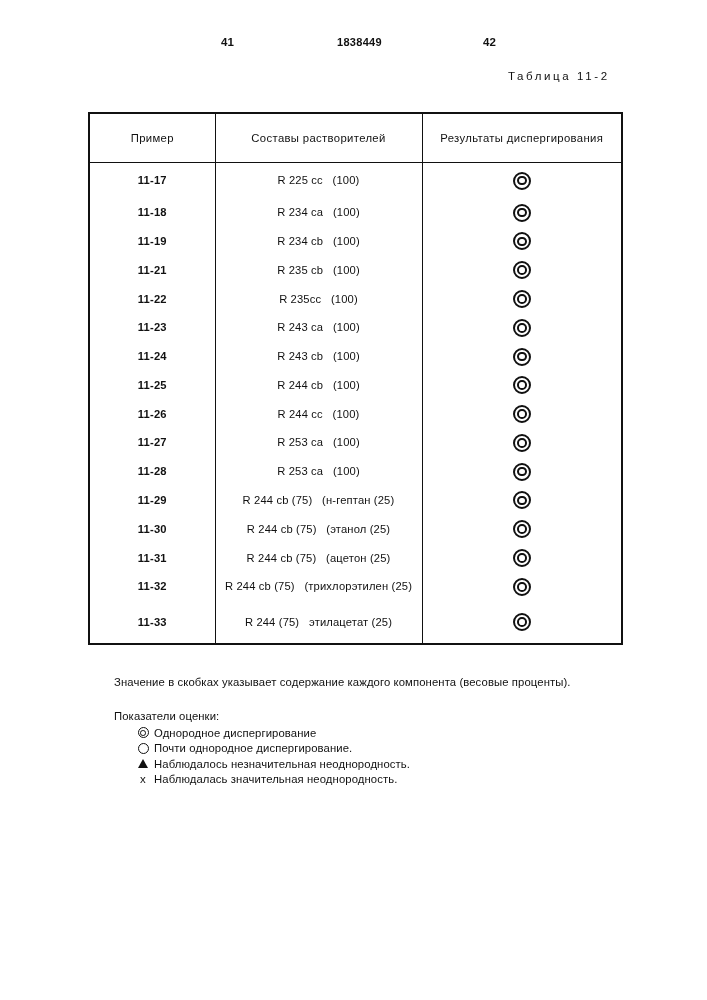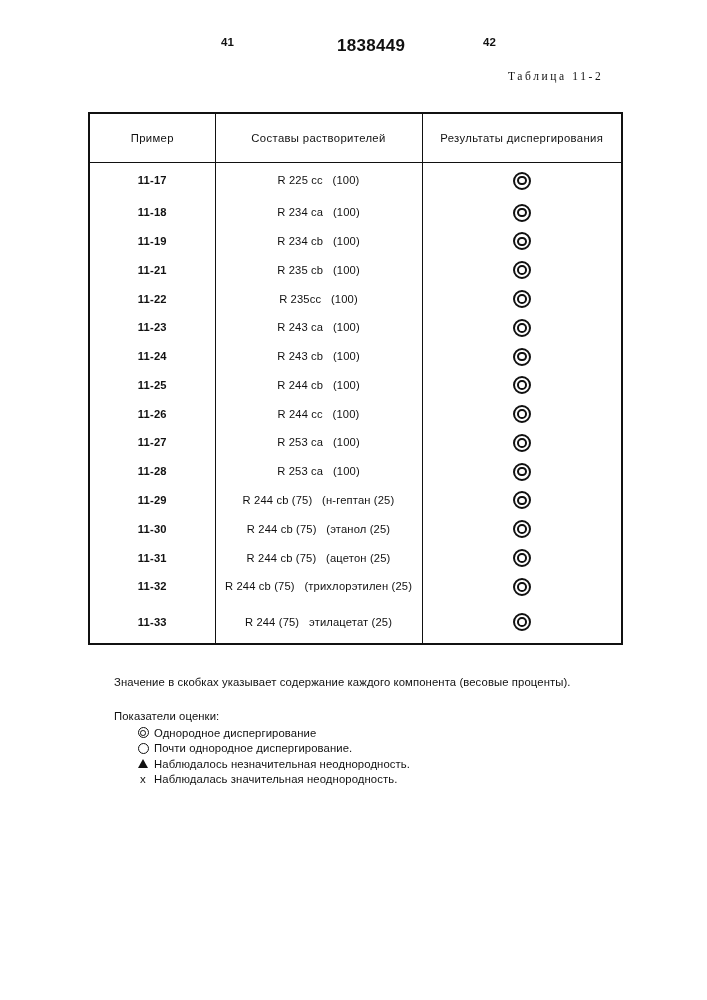--- a/index.html
+++ b/index.html
@@ -30,42 +30,41 @@
     left: 221px;
     top: 0;
     font-size: 11.5px;
     font-weight: bold;
     letter-spacing: 0.2px;
   }
   .page-head .pg-patent {
     position: absolute;
     left: 337px;
     top: 0;
-    font-size: 17px;
+    font-size: 11px;
     font-weight: bold;
     letter-spacing: 0.3px;
   }
   .page-head .pg-right {
     position: absolute;
     left: 483px;
     top: 0;
     font-size: 11.5px;
     font-weight: bold;
     letter-spacing: 0.2px;
   }
 
   .table-caption {
     position: absolute;
     top: 70px;
     left: 508px;
     font-size: 11.5px;
     letter-spacing: 2.6px;
     font-weight: normal;
     white-space: nowrap;
-    font-family: Liberation Serif, serif;
   }
 
   
   .tbl-wrap {
     position: absolute;
     left: 88px;
     top: 112px;
     width: 535px;
     height: 533px;
     border: 2.2px solid #111;

